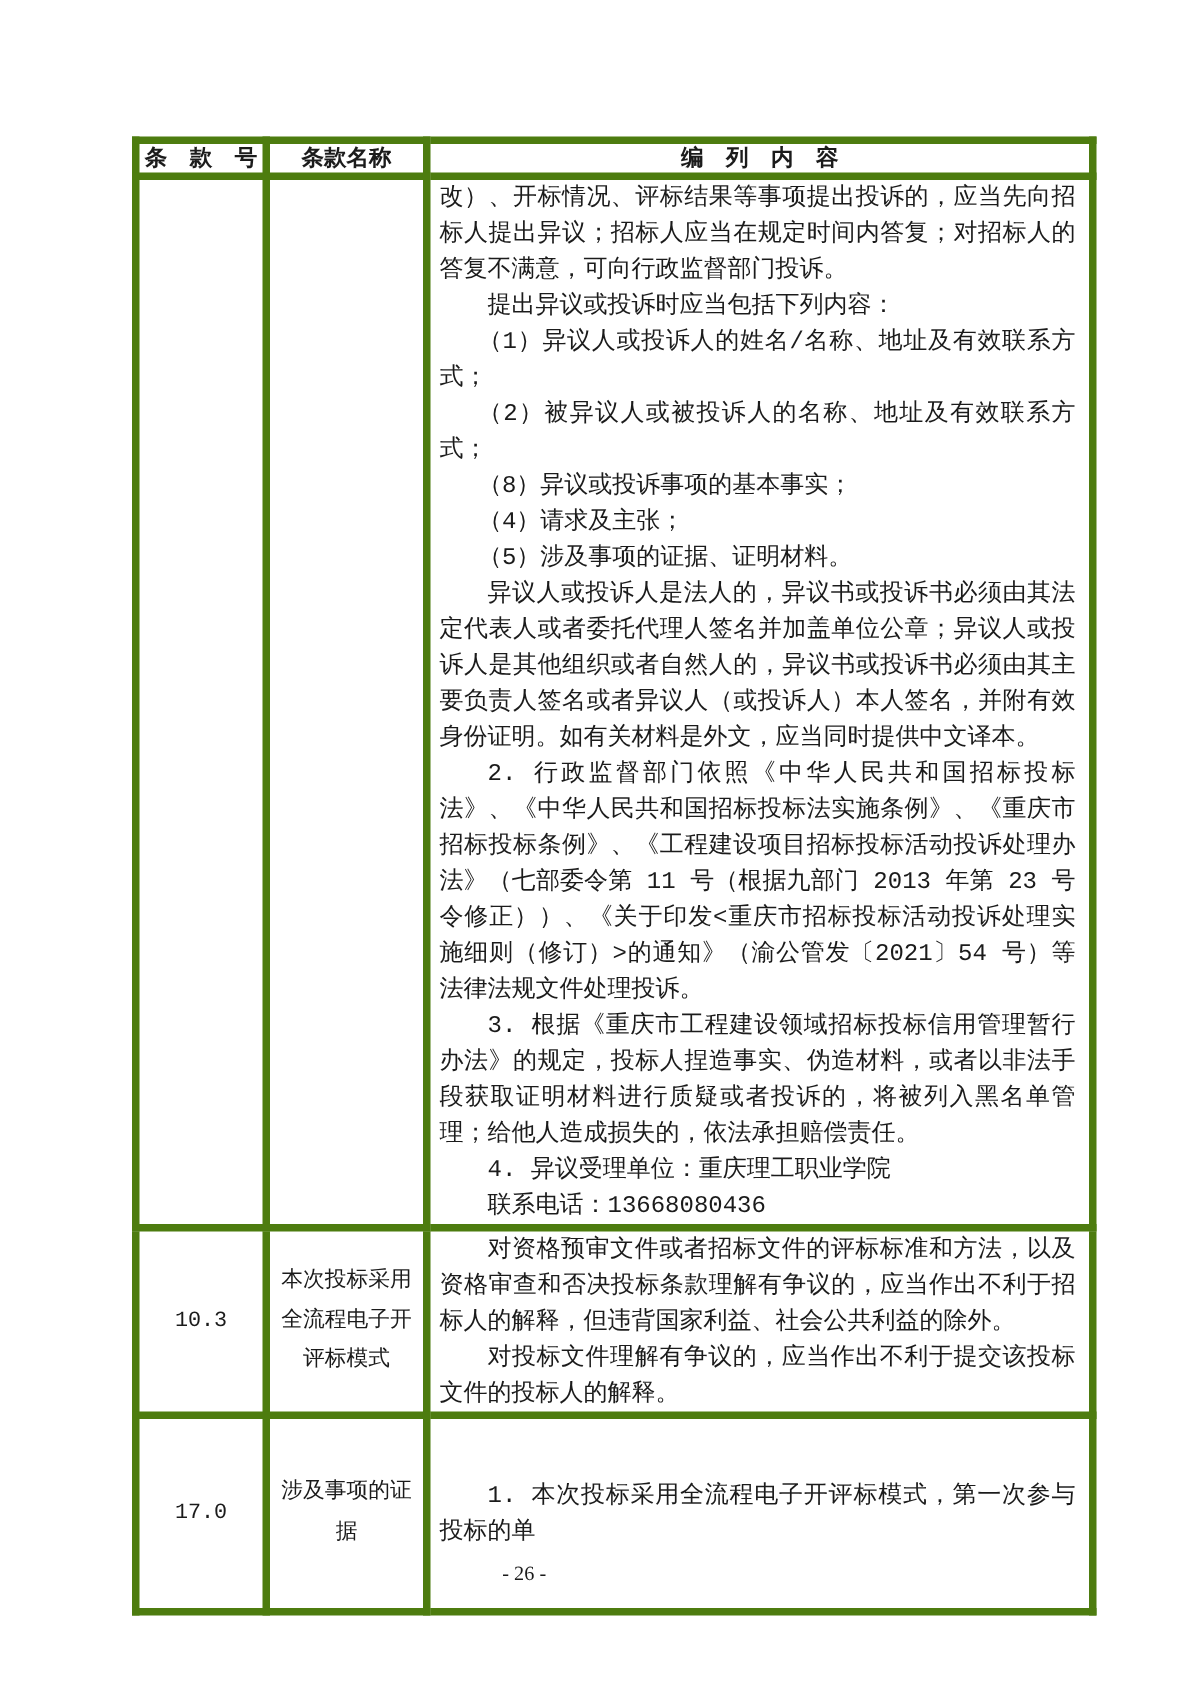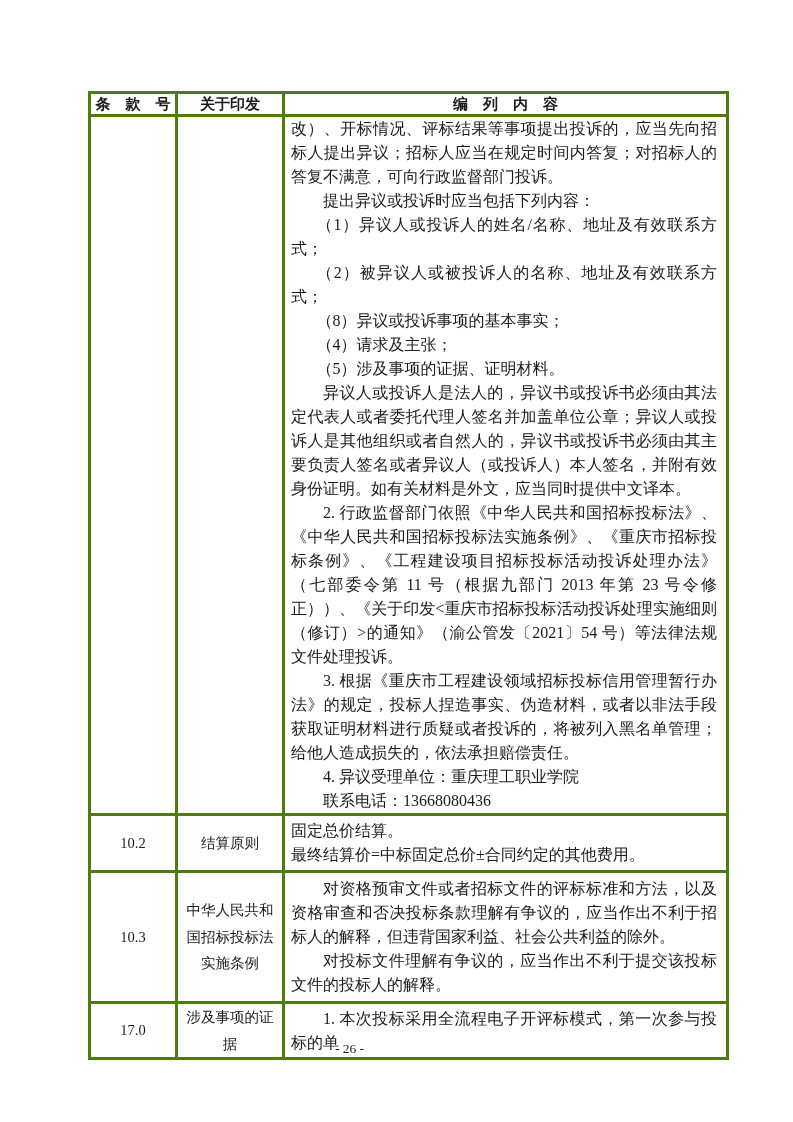--- a/index.html
+++ b/index.html
@@ -21,23 +21,24 @@
   table.doc-table {
     position: absolute;
     left: 88px;
     top: 91px;
     width: 638px;
     border-collapse: collapse;
     table-layout: fixed;
     border: 2px solid #2b2b2b;
   }
   .doc-table th, .doc-table td {
-    border: 3px solid #4d7c0f;
+    border: 5px solid #4d7c0f;
     vertical-align: middle;
     overflow: hidden;
+    font-family: Liberation Mono, monospace;
   }
   .doc-table thead tr { height: 23px; }
   .doc-table tbody tr:nth-child(1) { height: 694px; }
   .doc-table tbody tr:nth-child(2) { height: 57px; }
   .doc-table tbody tr:nth-child(3) { height: 131px; }
   .doc-table tbody tr:nth-child(4) { height: 30px; }
   .doc-table th {
     font-size: 15px;
     font-weight: bold;
     text-align: center;
@@ -80,21 +81,21 @@
 
   <table class="doc-table">
     <colgroup>
       <col style="width:87px">
       <col style="width:107px">
       <col style="width:444px">
     </colgroup>
     <thead>
       <tr>
         <th>条　款　号</th>
-        <th>关于印发</th>
+        <th>条款名称</th>
         <th>编　列　内　容</th>
       </tr>
     </thead>
     <tbody id="table-body">
         <tr>
     <td class="clause-no"></td>
     <td class="clause-name"></td>
     <td class="content">
             <p class="flush">改）、开标情况、评标结果等事项提出投诉的，应当先向招标人提出异议；招标人应当在规定时间内答复；对招标人的答复不满意，可向行政监督部门投诉。</p>
             <p class="indent">提出异议或投诉时应当包括下列内容：</p>
@@ -104,30 +105,22 @@
             <p class="list">（4）请求及主张；</p>
             <p class="list">（5）涉及事项的证据、证明材料。</p>
             <p class="indent">异议人或投诉人是法人的，异议书或投诉书必须由其法定代表人或者委托代理人签名并加盖单位公章；异议人或投诉人是其他组织或者自然人的，异议书或投诉书必须由其主要负责人签名或者异议人（或投诉人）本人签名，并附有效身份证明。如有关材料是外文，应当同时提供中文译本。</p>
             <p class="indent">2. 行政监督部门依照《中华人民共和国招标投标法》、《中华人民共和国招标投标法实施条例》、《重庆市招标投标条例》、《工程建设项目招标投标活动投诉处理办法》（七部委令第 11 号（根据九部门 2013 年第 23 号令修正））、《关于印发&lt;重庆市招标投标活动投诉处理实施细则（修订）&gt;的通知》（渝公管发〔2021〕54 号）等法律法规文件处理投诉。</p>
             <p class="indent">3. 根据《重庆市工程建设领域招标投标信用管理暂行办法》的规定，投标人捏造事实、伪造材料，或者以非法手段获取证明材料进行质疑或者投诉的，将被列入黑名单管理；给他人造成损失的，依法承担赔偿责任。</p>
             <p class="indent">4. 异议受理单位：重庆理工职业学院</p>
             <p class="indent">联系电话：13668080436</p>
           </td>
   </tr>
         <tr>
-    <td class="clause-no">10.2</td>
-    <td class="clause-name">结算原则</td>
-    <td class="content">
-            <p class="flush">固定总价结算。</p>
-            <p class="flush">最终结算价=中标固定总价±合同约定的其他费用。</p>
-          </td>
-  </tr>
-        <tr>
     <td class="clause-no">10.3</td>
-    <td class="clause-name">中华人民共和国招标投标法实施条例</td>
+    <td class="clause-name">本次投标采用全流程电子开评标模式</td>
     <td class="content">
             <p class="indent">对资格预审文件或者招标文件的评标标准和方法，以及资格审查和否决投标条款理解有争议的，应当作出不利于招标人的解释，但违背国家利益、社会公共利益的除外。</p>
             <p class="indent">对投标文件理解有争议的，应当作出不利于提交该投标文件的投标人的解释。</p>
           </td>
   </tr>
         <tr>
     <td class="clause-no">17.0</td>
     <td class="clause-name">涉及事项的证据</td>
     <td class="content">
             <p class="indent">1. 本次投标采用全流程电子开评标模式，第一次参与投标的单</p>

